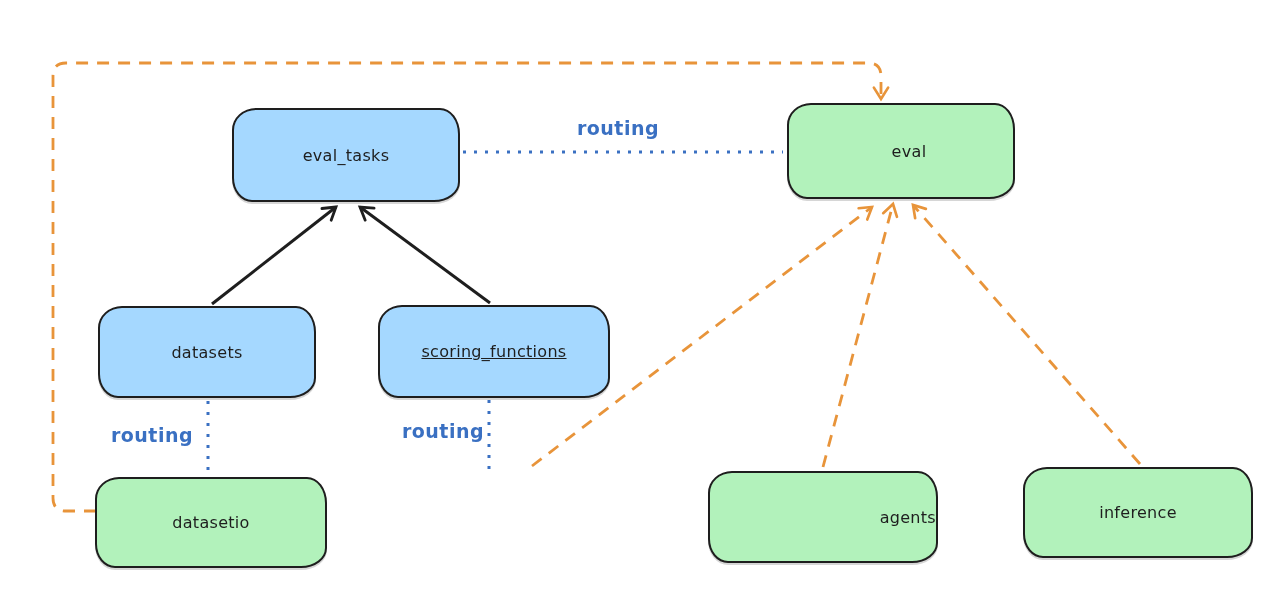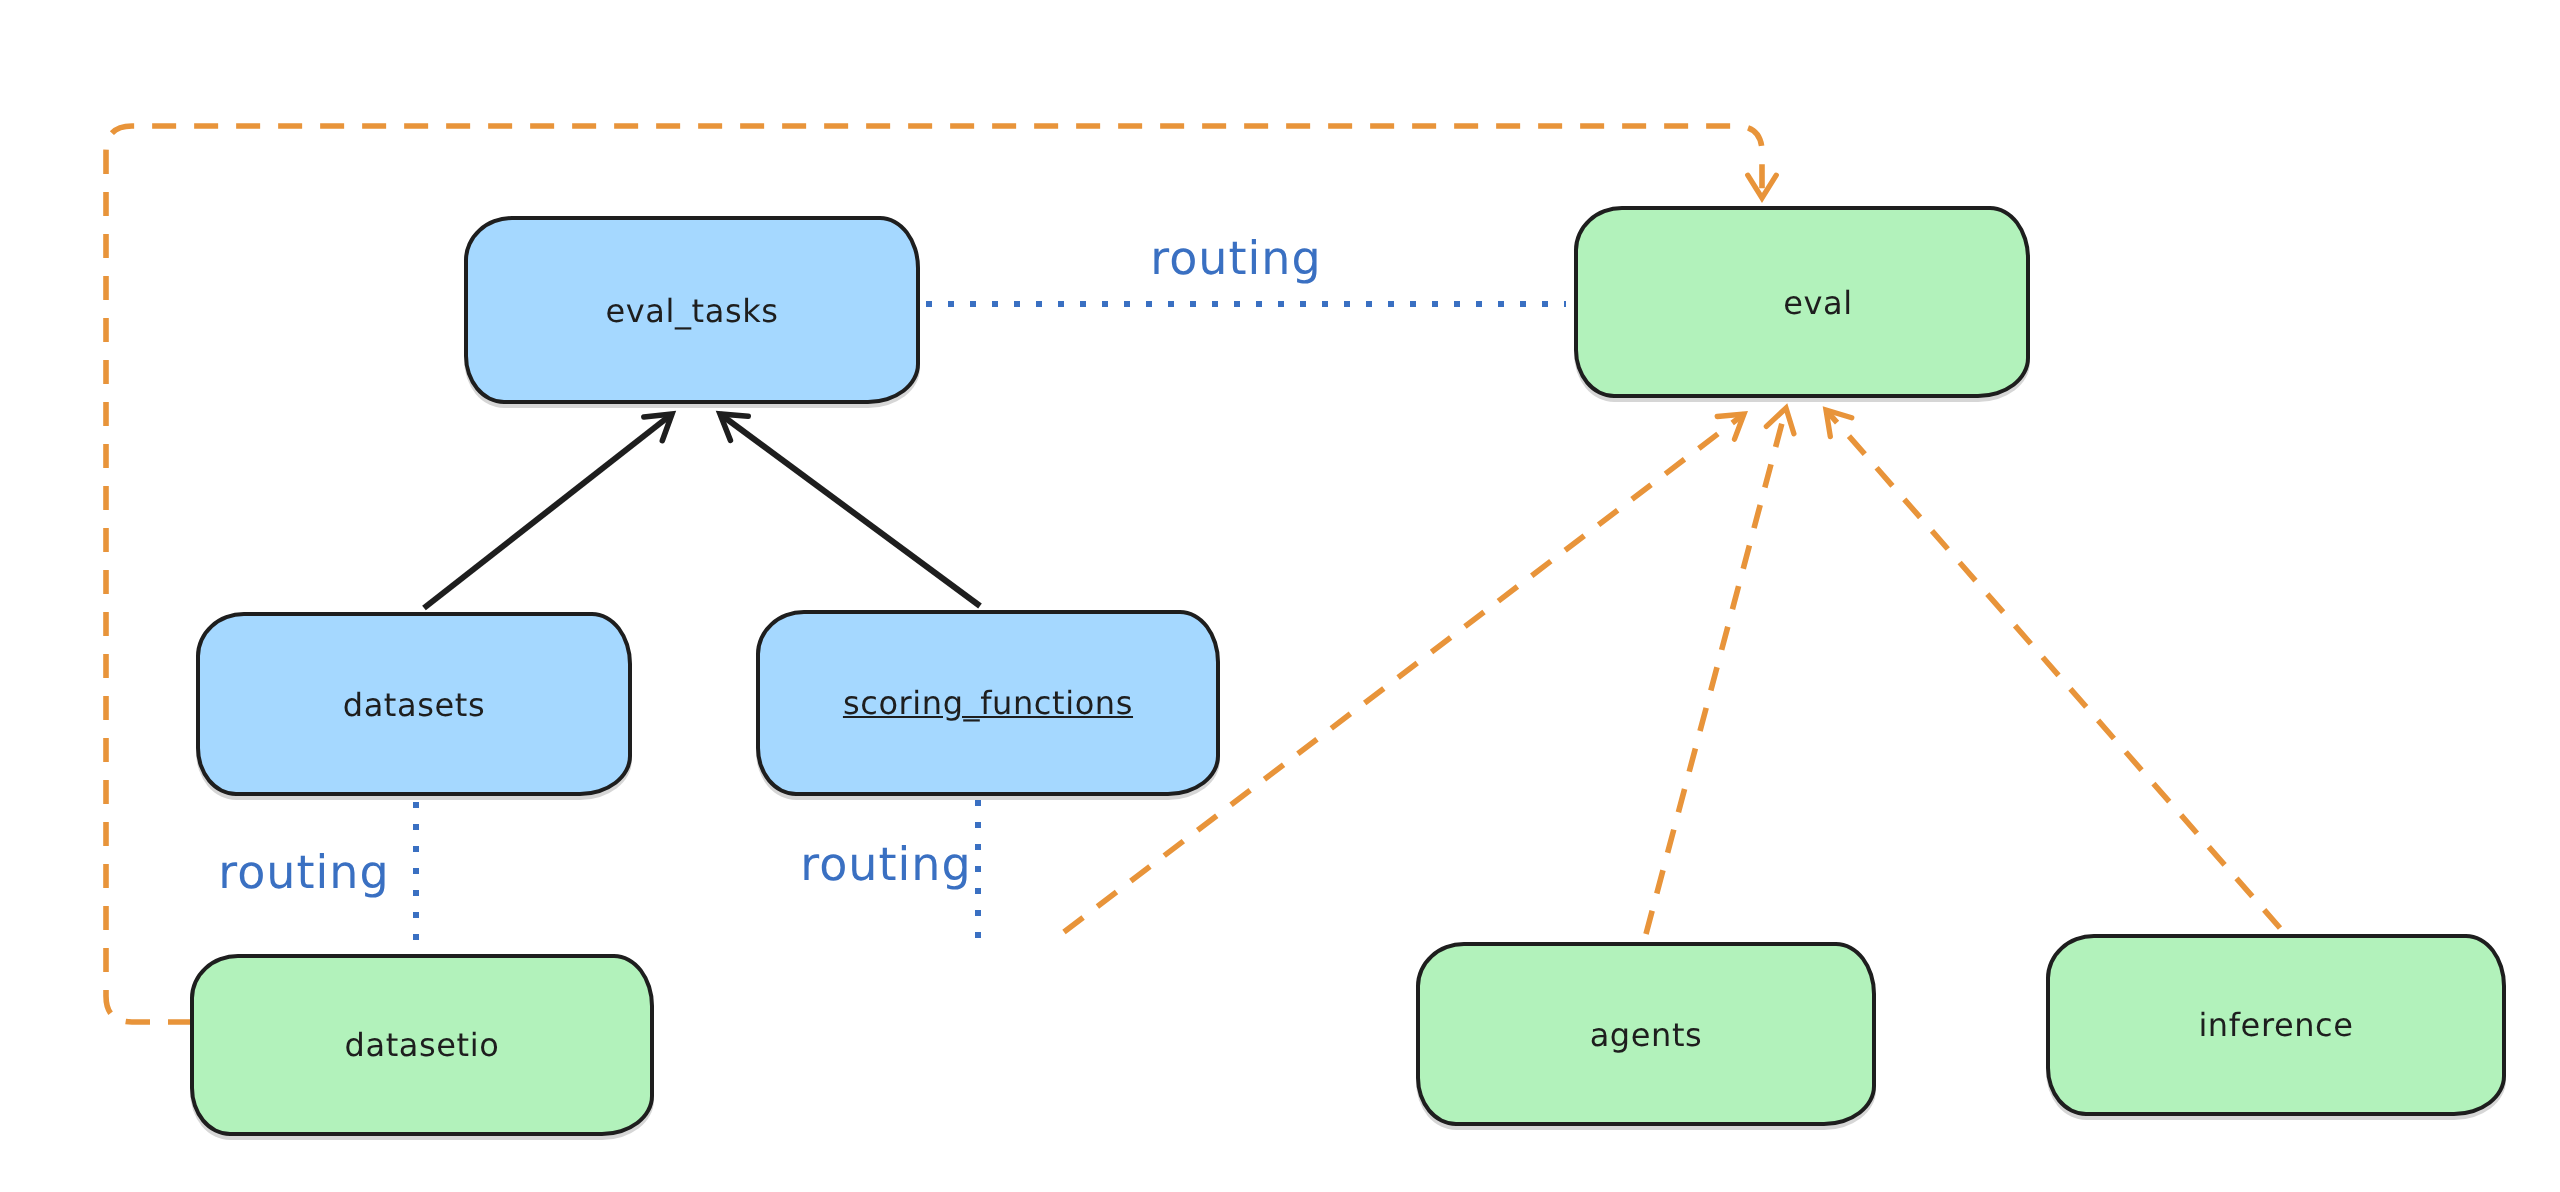--- a/index.html
+++ b/index.html
@@ -19,21 +19,21 @@
     border:2.5px solid var(--node-stroke);
     border-radius:24px 20px 26px 20px / 22px 26px 20px 24px;
     box-shadow:0 2px 0 rgba(30,30,30,.18);
     font-size:16px;letter-spacing:.3px;color:var(--text);
     box-sizing:border-box;
   }
   .node--blue{background:var(--blue-fill);}
   .node--green{background:var(--green-fill);}
   .edge-label{
     position:absolute;width:110px;text-align:center;
-    color:var(--routing-blue);font-size:23px;font-weight:400;letter-spacing:.5px;
+    color:var(--routing-blue);font-size:19px;font-weight:700;letter-spacing:.5px;
   }
 </style>
 </head>
 <body>
 
 <div class="canvas">
 
   <svg class="edges" viewBox="0 0 1280 596" xmlns="http://www.w3.org/2000/svg">
     <defs>
       <marker id="ah-black" viewBox="0 0 20 20" refX="15" refY="10" markerWidth="20" markerHeight="20" markerUnits="userSpaceOnUse" orient="auto">
@@ -71,21 +71,21 @@
 
   <div class="node node--blue" style="left:378px;top:305px;width:232px;height:93px;text-decoration:underline;">
     <span>scoring_functions</span>
   </div>
 
   <div class="node node--green" style="left:95px;top:477px;width:232px;height:91px;">
     <span>datasetio</span>
   </div>
 
 
-  <div class="node node--green" style="left:708px;top:471px;width:230px;height:92px;">
+  <div class="node node--green" style="left:708px;top:471px;width:230px;height:92px;justify-content:flex-end;">
     <span>agents</span>
   </div>
 
   <div class="node node--green" style="left:1023px;top:467px;width:230px;height:91px;">
     <span>inference</span>
   </div>
 
   <div class="edge-label" style="left:563px;top:117px;">routing</div>
 
   <div class="edge-label" style="left:97px;top:424px;">routing</div>

